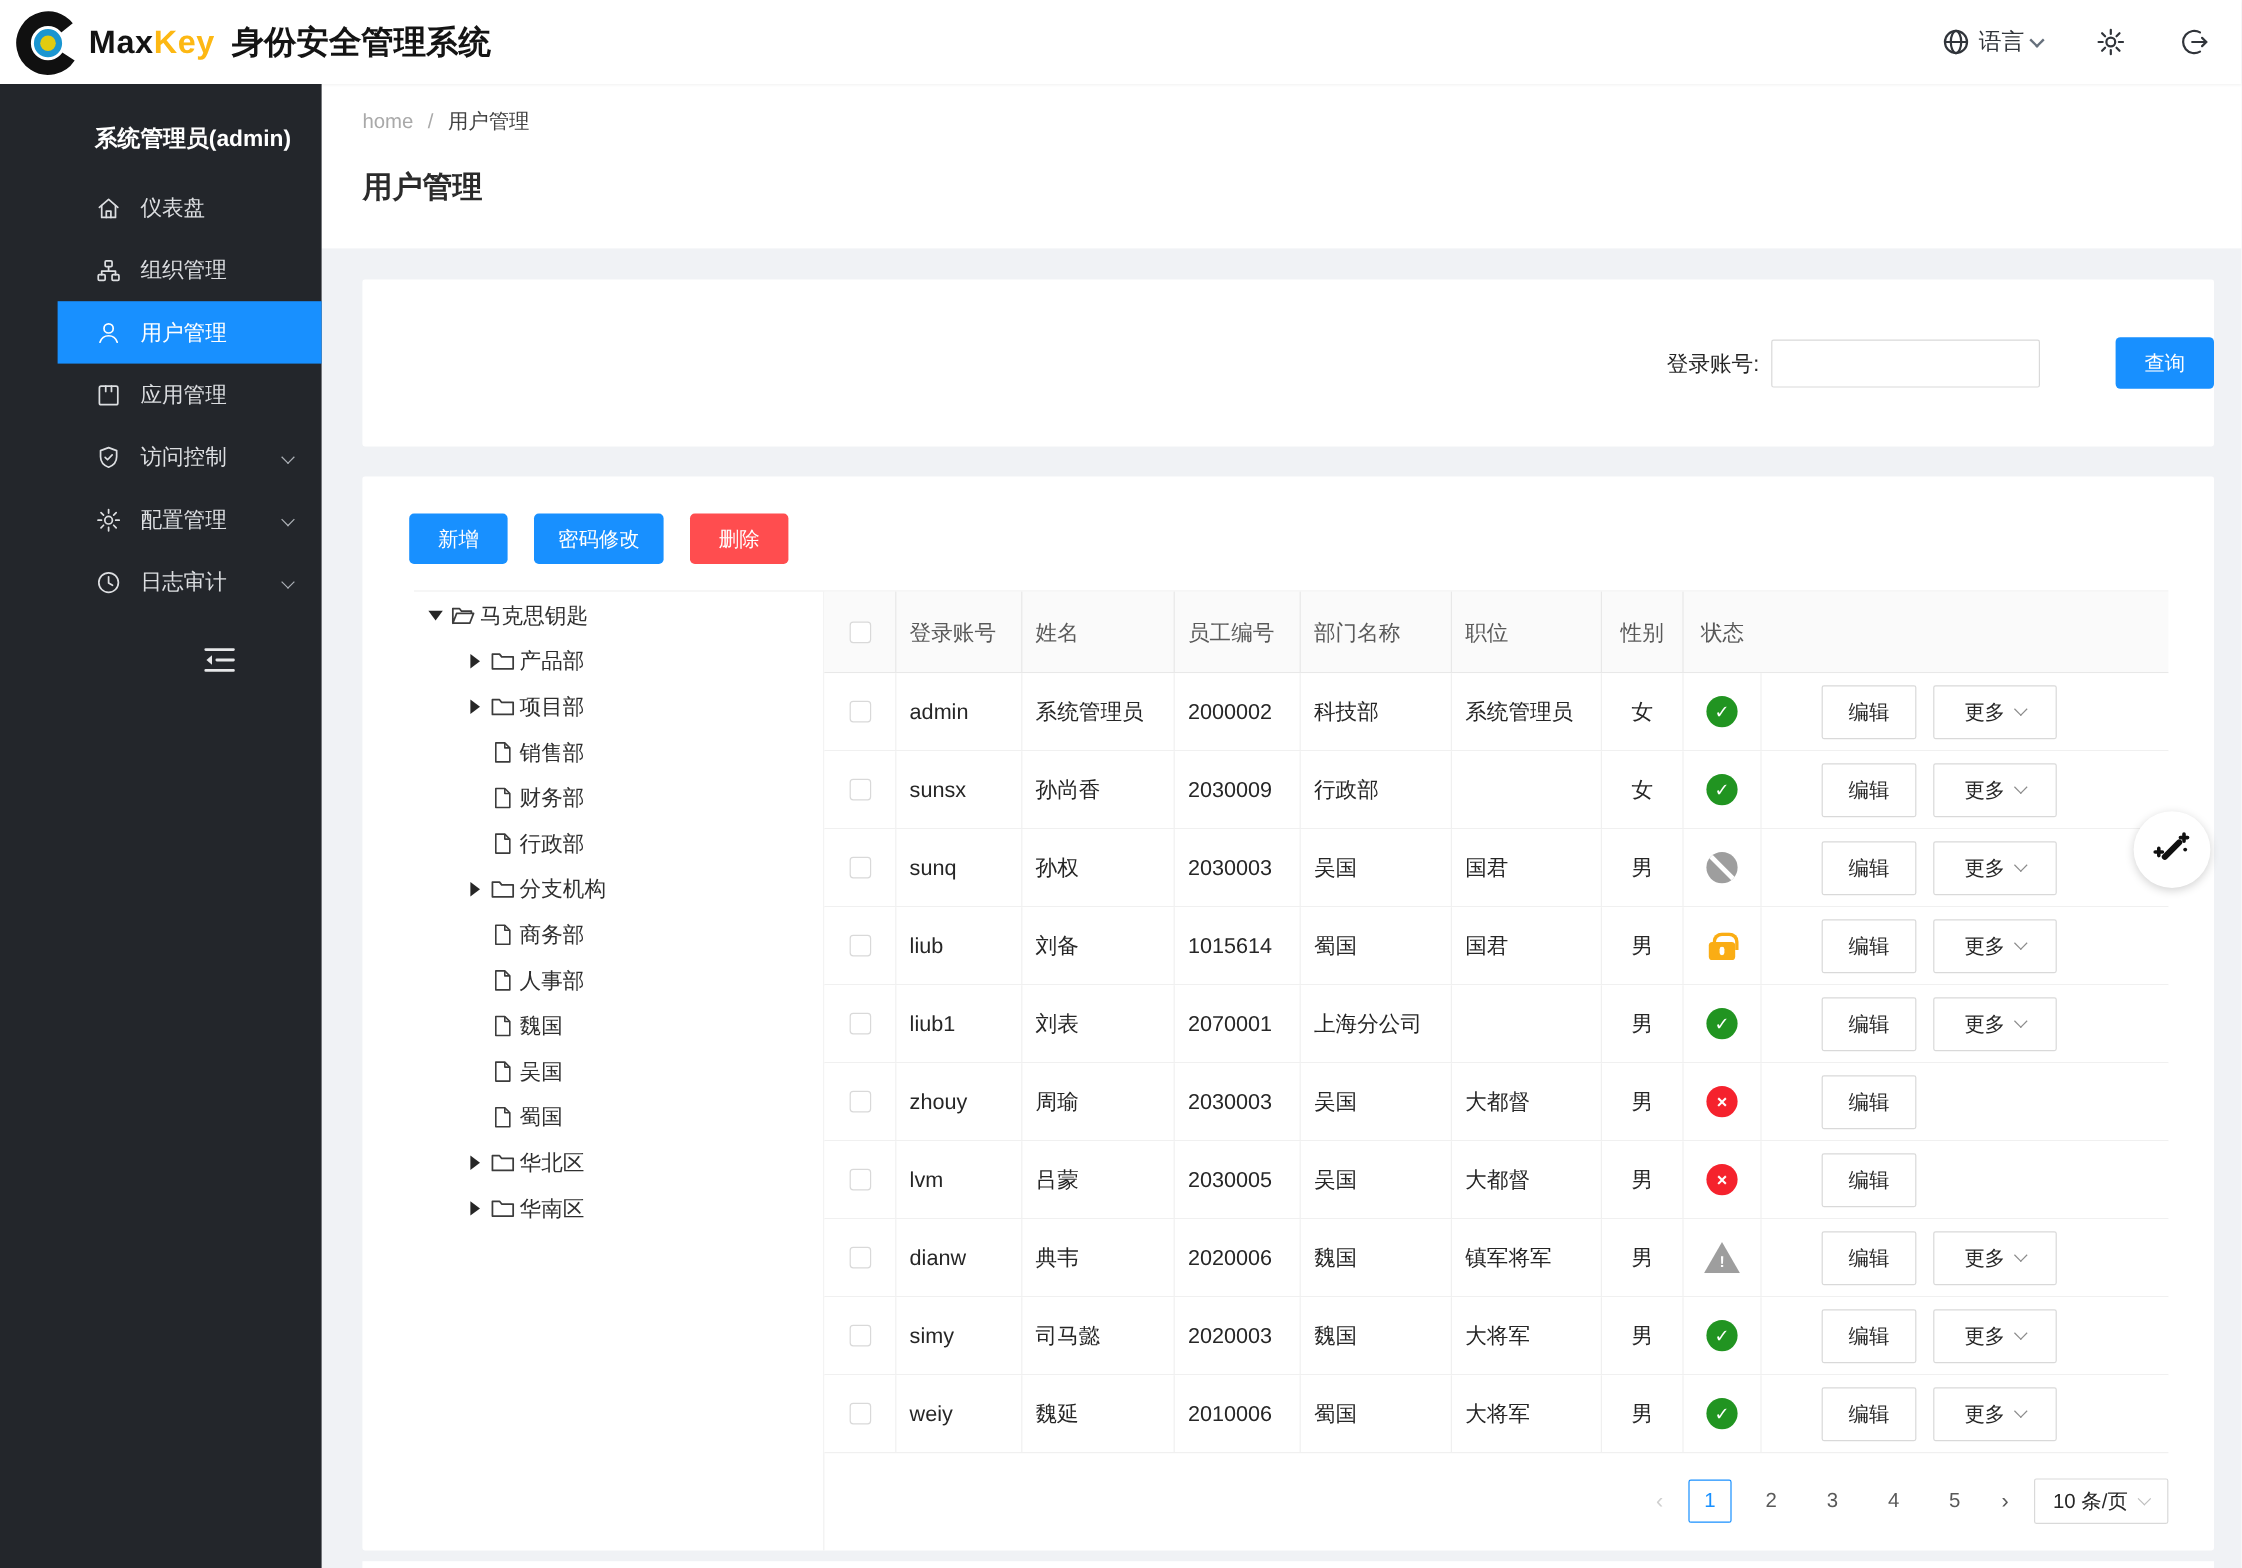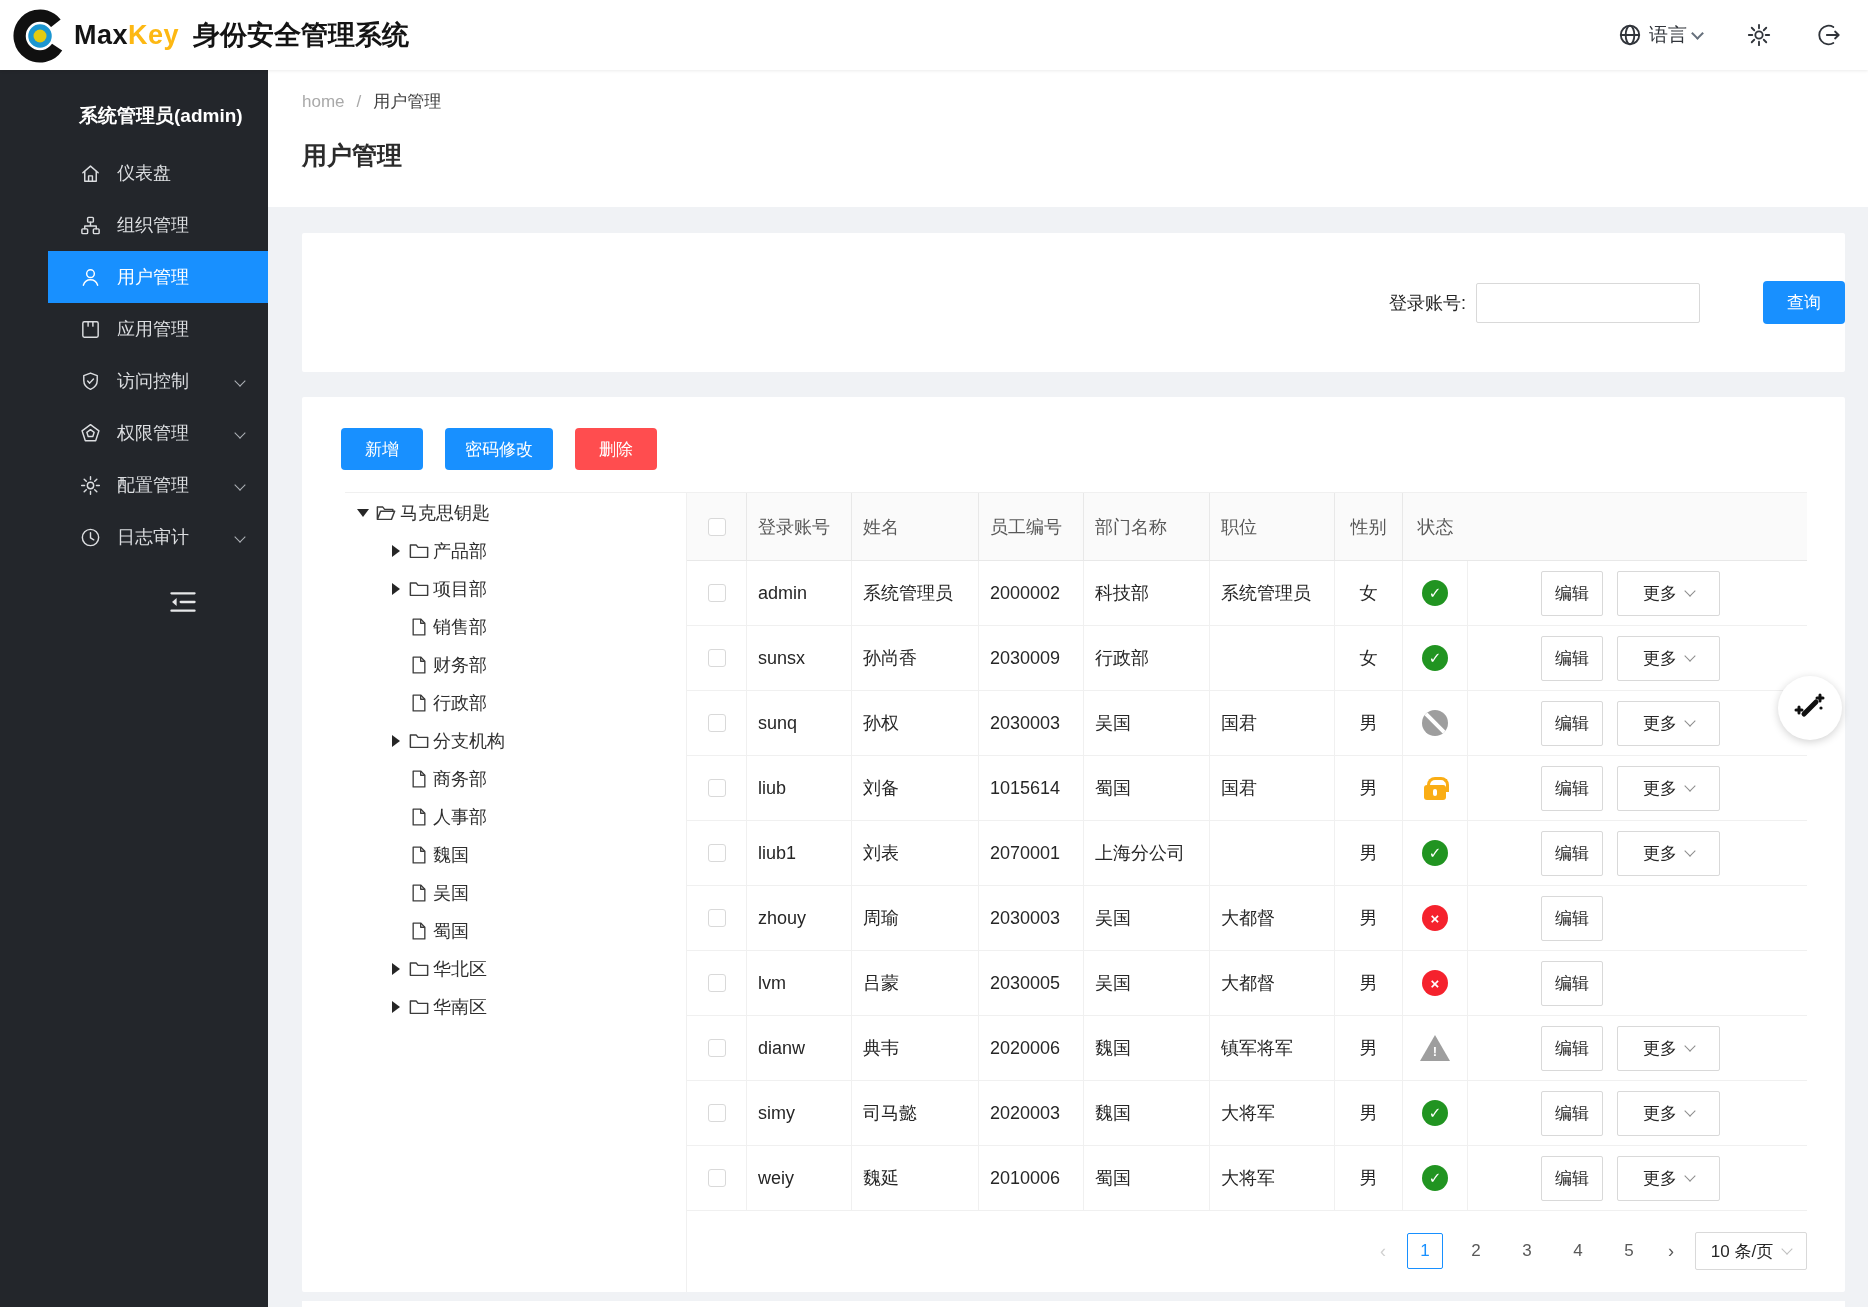--- a/index.html
+++ b/index.html
@@ -76,21 +76,21 @@
   .cell.center { justify-content:center; padding-left:0; }
   .op-head { color:#1890ff; }
   .trow { height:65px; border-bottom:1px solid #f0f0f0; background:#fff; }
   .trow .cell { border-right:1px solid #f0f0f0; font-size:18px; color:#262626; }
   .trow .cell:last-child { border-right:none; }
   .checkbox { width:18px; height:18px; border:1.5px solid #d9d9d9; border-radius:3px; background:#fff; cursor:pointer; }
   .op-cell { padding-left:50px; gap:14px; }
   .mini-btn { height:45px; background:#fff; border:1px solid #d9d9d9; border-radius:2px; font-size:17px;
               color:#262626; cursor:pointer; font-family:inherit; display:inline-flex; align-items:center;
               justify-content:center; gap:9px; }
-  .edit-btn { width:62px;margin-left:23px; }
+  .edit-btn { width:79px; }
   .more-btn { width:103px; }
   .more-btn .chev2 { width:8px; height:8px; border-right:1.4px solid #8c8c8c; border-bottom:1.4px solid #8c8c8c;
                      transform:rotate(45deg); margin-top:-4px; }
 
   
   .status { display:inline-flex; align-items:center; justify-content:center; }
   .status.active,.status.rejected { width:26px; height:26px; border-radius:50%; color:#fff; font-size:15px; font-weight:700; }
   .status.active { background:#219421; }
   .status.rejected { background:#f5222d; }
   .status.disabled { width:26px; height:26px; border-radius:50%; background:#9e9e9e; position:relative; overflow:hidden; }
@@ -202,28 +202,20 @@
 
   <div class="side-item">
     <span class="micon"><svg viewBox="0 0 24 24">
             <path d="M12 3.2 19 5.8v5.2c0 4.6-3 7.6-7 9.2-4-1.6-7-4.6-7-9.2V5.8z"></path>
             <path d="M9 11.6l2.1 2.1 4-4.2"></path>
           </svg></span>
     <span class="side-label">访问控制</span>
   <span class="sub-chev"></span>
       </div>
 
-  <div class="side-item">
-    <span class="micon"><svg viewBox="0 0 24 24">
-            <path d="M12 2.8l8.8 6.4-3.4 10.3H6.6L3.2 9.2z"></path>
-            <path d="M12 8l3.8 2.8-1.4 4.4H9.6l-1.4-4.4z"></path>
-          </svg></span>
-    <span class="side-label">权限管理</span>
-  <span class="sub-chev"></span>
-      </div>
 
   <div class="side-item">
     <span class="micon"><svg viewBox="0 0 24 24">
             <circle cx="12" cy="12" r="3.3"></circle>
             <path d="M12 2.8v3M12 18.2v3M2.8 12h3M18.2 12h3M5.4 5.4l2.2 2.2M16.4 16.4l2.2 2.2M18.6 5.4l-2.2 2.2M7.6 16.4l-2.2 2.2"></path>
           </svg></span>
     <span class="side-label">配置管理</span>
   <span class="sub-chev"></span>
       </div>
 

